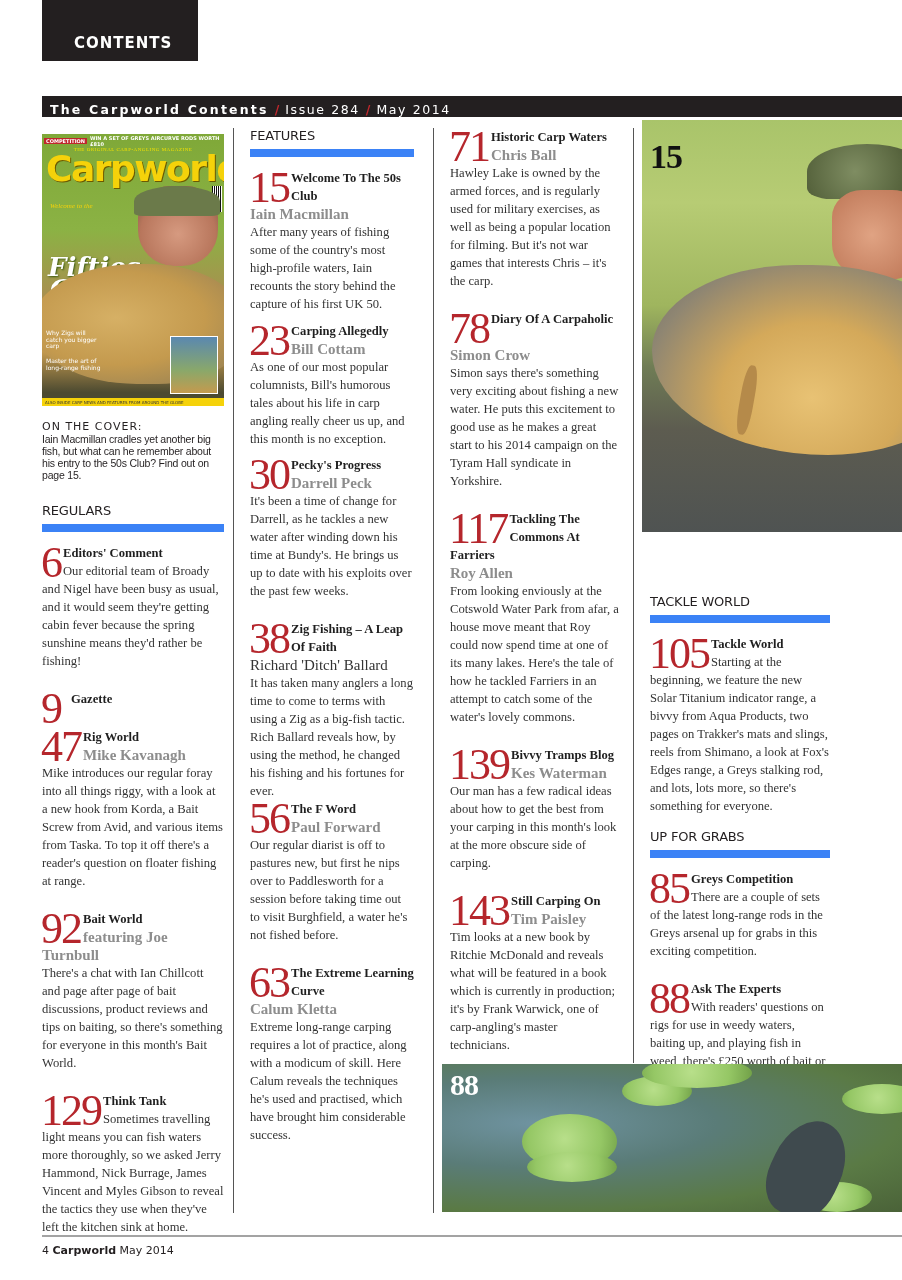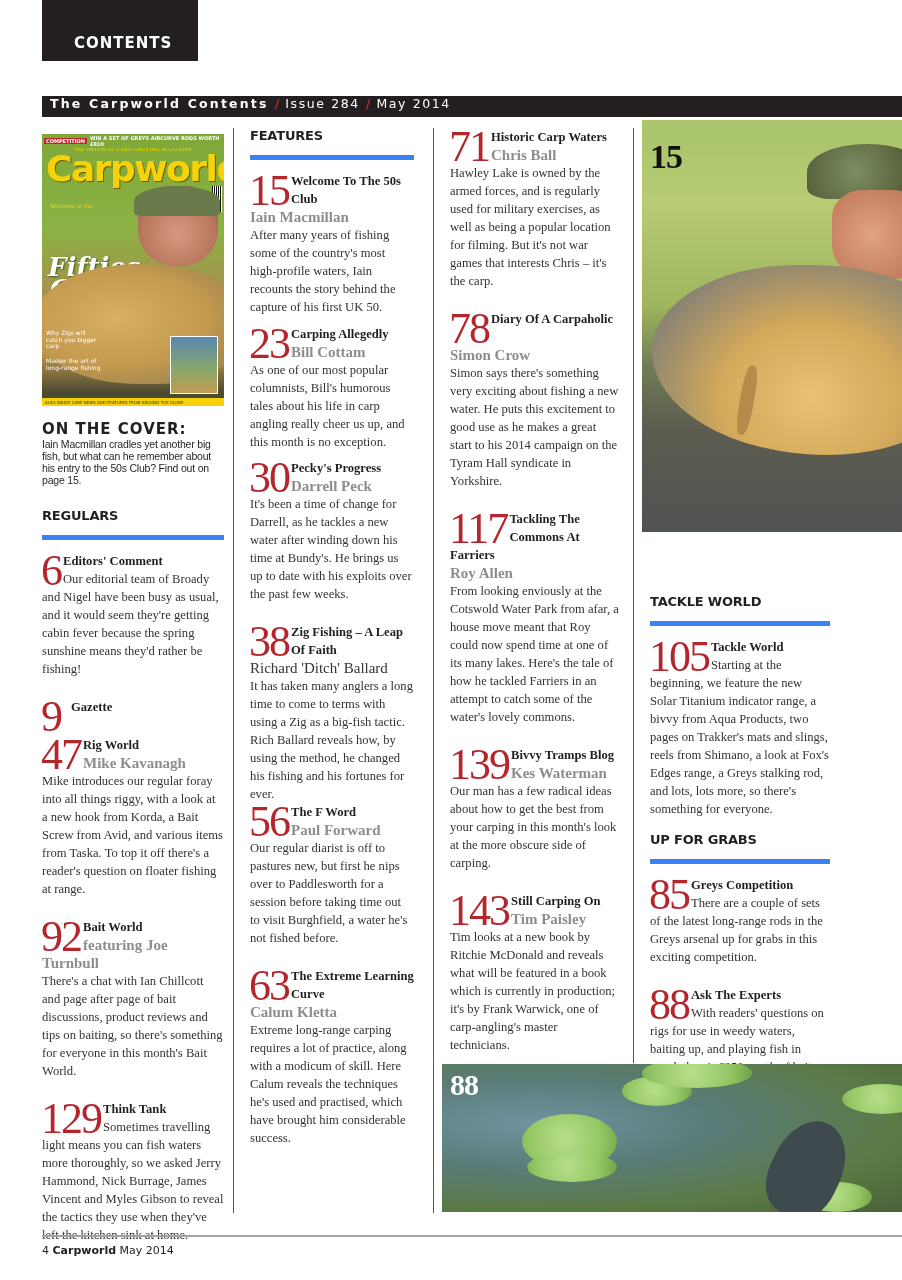--- a/index.html
+++ b/index.html
@@ -10,21 +10,21 @@
     position: absolute; left: 42px; top: 0; width: 156px; height: 61px;
     background: #231f20; color: #fff;
     font-family: "DejaVu Sans", "Liberation Sans", sans-serif; font-weight: bold;
     font-size: 15px; letter-spacing: 1px;
     display: flex; align-items: flex-end; padding: 0 0 9px 32px;
   }
   .issue-bar {
     position: absolute; left: 42px; top: 96px; width: 860px; height: 21px;
     background: #231f20; color: #fff;
     font-family: "DejaVu Sans", "Liberation Sans", sans-serif; font-size: 12.5px;
-    display: flex; align-items: flex-start; padding-left: 8px; white-space: nowrap;
+    display: flex; align-items: flex-end; padding-left: 8px; white-space: nowrap;
   }
   .issue-bar .t { font-weight: bold; letter-spacing: 2.2px; }
   .issue-bar .slash { color: #c0272d; margin: 0 6px; font-weight: bold; }
   .issue-bar .i { letter-spacing: 1.6px; }
 
   .col { position: absolute; top: 128px; }
   .col1 { left: 42px; width: 182px; }
   .col2 { left: 250px; width: 164px; }
   .col3 { left: 450px; width: 170px; }
   .col4 { left: 650px; width: 180px; margin-top: 48px; }
@@ -44,26 +44,26 @@
   .cover .welcome { position: absolute; top: 68px; left: 8px; font-size: 7px; color: #f5d20a; font-style: italic; }
   .cover .head { position: absolute; top: 52px; right: 6px; width: 80px; height: 80px; border-radius: 40% 40% 45% 45%; background: radial-gradient(circle at 50% 60%, #d69a80 0%, #b8765c 60%, #5b4a3a 100%); }
   .cover .cap { position: absolute; top: 52px; right: 4px; width: 86px; height: 30px; border-radius: 50% 50% 10% 10%; background: #6b7a4a; }
   .cover .fish { position: absolute; top: 130px; left: -10px; width: 210px; height: 120px; border-radius: 50% 45% 40% 50%; background: radial-gradient(ellipse at 40% 45%, #d6b065 0%, #c49a4e 50%, #8a7a56 100%); }
   .cover .blurb { position: absolute; left: 4px; font-family: "DejaVu Sans", sans-serif; font-size: 6px; line-height: 6.5px; color: #fff; }
   .cover .strip { position: absolute; bottom: 0; left: 0; right: 0; height: 8px; background: #f5d20a; font-size: 4px; color: #333; display: flex; align-items: center; padding-left: 3px; font-family: "DejaVu Sans", sans-serif; }
   .cover .mini { position: absolute; right: 6px; bottom: 12px; width: 48px; height: 58px; background: linear-gradient(180deg, #5a88b0 0%, #8aa86a 60%, #c49a4e 100%); border: 1px solid #fff; }
   .cover .barcode { position: absolute; top: 52px; right: 2px; width: 10px; height: 26px; background: repeating-linear-gradient(90deg, #111 0 1px, #fff 1px 2px); }
 
   .oncover { margin-top: 14px; font-family: "DejaVu Sans", "Liberation Sans", sans-serif; }
-  .oncover .h { font-weight: bold; font-size: 15px; letter-spacing: 1px; color: #231f20; }
+  .oncover .h { font-weight: normal; font-size: 11px; letter-spacing: 1px; color: #231f20; }
   .oncover .p { font-family: "Liberation Sans", sans-serif; font-size: 10.5px; line-height: 12px; color: #231f20; letter-spacing: -0.2px; }
 
   .section-h {
-    font-family: "DejaVu Sans", "Liberation Sans", sans-serif; font-weight: bold; font-size: 13px;
-    color: #231f20; letter-spacing: -0.2px; padding-bottom: 12px; border-bottom: 5px solid #3b82f6;
+    font-family: "DejaVu Sans", "Liberation Sans", sans-serif; font-weight: normal; font-size: 13px;
+    color: #231f20; letter-spacing: -0.2px; padding-bottom: 6px; border-bottom: 8px solid #3b82f6;
   }
 
   .entry { font-size: 12.6px; line-height: 18px; color: #333; }
   .entry .num {
     float: left; font-size: 44px; line-height: 34px; color: #b5262c; margin: 2px 2px 0 -1px;
     letter-spacing: -2px; font-family: "Liberation Serif", serif;
   }
   .entry .title { font-weight: bold; color: #1f1f1f; font-size: 12.6px; }
   .entry .author { font-weight: bold; color: #8d8d8d; font-size: 15px; }
   .entry .author.plain { font-weight: normal; color: #333; }

